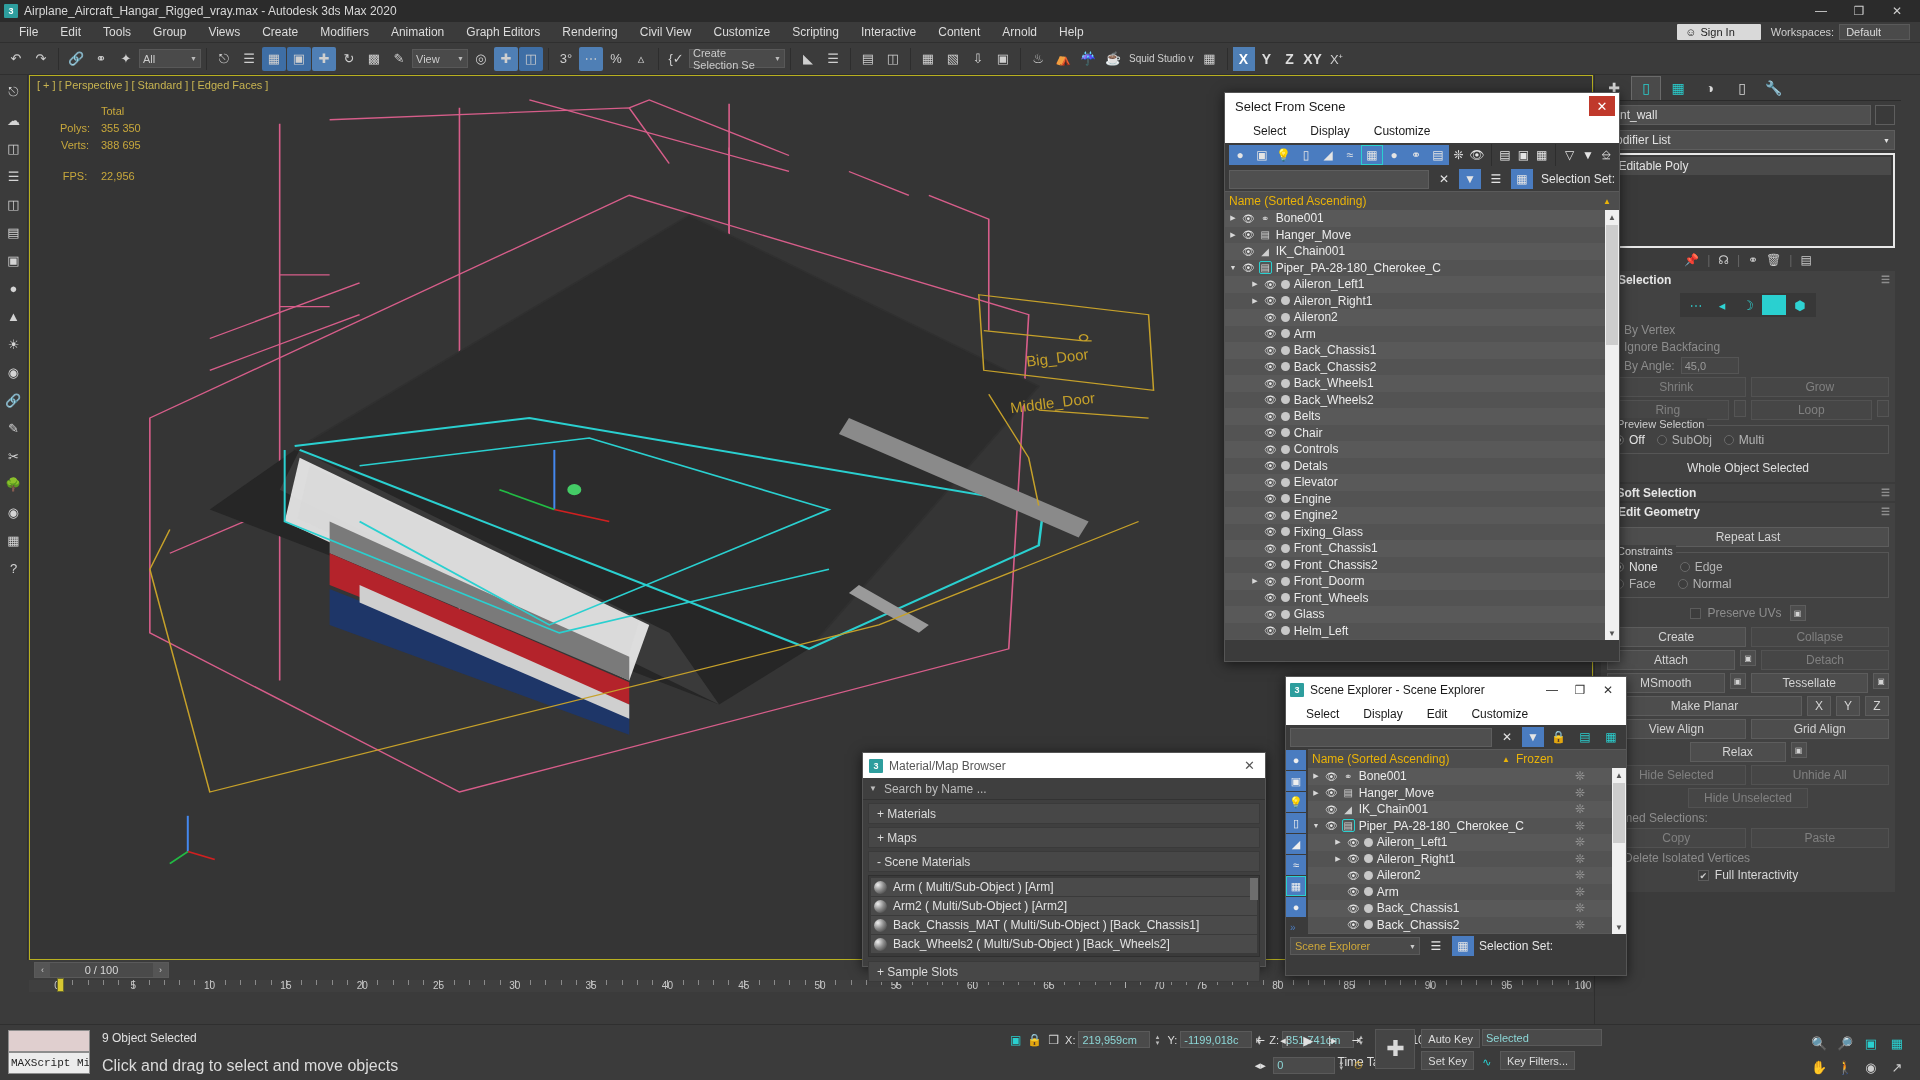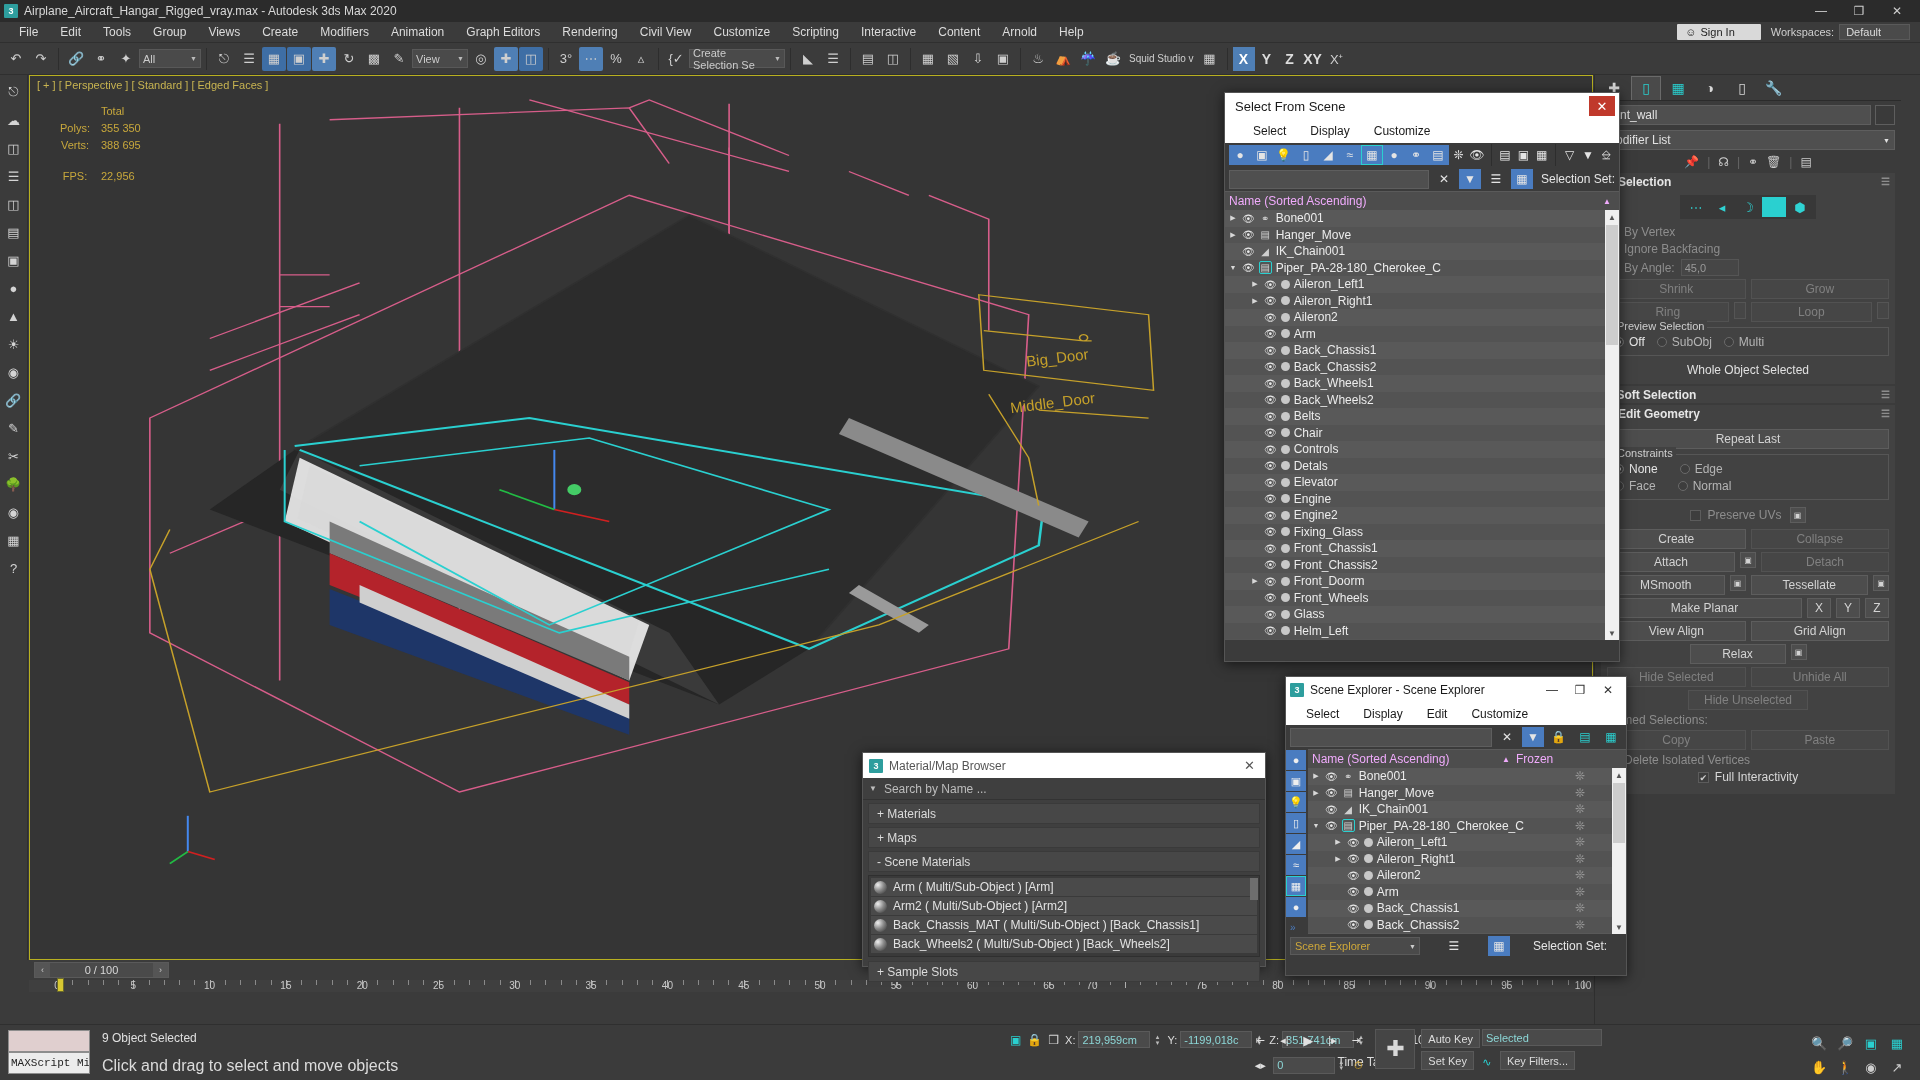--- a/index.html
+++ b/index.html
@@ -156,21 +156,21 @@
   .dlg-menu { height:24px; background:#fff; display:flex; align-items:center; padding-left:16px; gap:0;}
   .dlg-menu span { font-size:12px; color:#1a1a1a; padding:2px 12px;}
   .dlg-tb { height:24px; background:#3b3b3b; display:flex; align-items:center; padding:2px 4px; gap:1px;}
   .filtgrp { display:flex; background:#4a7cc0; }
   .fbtn { width:22px;height:20px;display:flex;align-items:center;justify-content:center;
      color:#e4e4e4; font-size:12px;}
   .fbtn.box { border:1px solid #2ad0d0;}
   .dlg-search { height:24px; display:flex; align-items:center; padding:2px 4px; gap:4px; background:#3b3b3b;}
   .searchbox { flex:1; height:19px; background:#4f4f4f; border:1px solid #5e5e5e;}
   .colhdr { height:19px; background:#4d4d4d; border-top:1px solid #5a5a5a;
-     display:flex; align-items:center; font-size:12px; color:#f0abfc; padding-left:4px;}
+     display:flex; align-items:center; font-size:12px; color:#eab308; padding-left:4px;}
   .treelist { background:#555; overflow:hidden; position:relative;}
   .trow { height:16.5px; display:flex; align-items:center; font-size:12px; color:#ececec;
      padding-left:3px; gap:4px; }
   .trow:nth-child(odd){ background:#595959;} .trow:nth-child(even){ background:#535353;}
   .trow .tri { width:10px; font-size:7px; color:#d8d8d8; text-align:center;}
   .trow .eye { color:#e8e8e8; font-size:10px; }
   .trow .ico { font-size:10px; color:#cfcfcf; width:13px; text-align:center;}
   .trow .ico.sel { border:1px solid #2ad0d0; border-radius:2px;}
   .trow .dot { width:9px;height:9px;border-radius:50%;background:#c8c8c8;}
   .scrollbar { position:absolute; right:0; top:0; bottom:0; width:14px; background:#f0f0f0;}
@@ -181,21 +181,21 @@
   .dlg-foot .b { width:66px;height:20px;background:#4d4d4d;border:1px solid #5d5d5d;color:#ddd;
      font-size:12px;display:flex;align-items:center;justify-content:center;}
 
   
   .se-title { height:26px; background:#fff; display:flex;align-items:center; padding:0 4px; color:#1a1a1a;}
   .se-title .wbtn { width:28px;height:24px;display:flex;align-items:center;justify-content:center;
      color:#333; font-size:12px;}
   .se-left { width:22px; background:#3b3b3b; display:flex; flex-direction:column; gap:1px; padding-top:1px;}
   .se-lb { width:20px;height:20px; background:#4a7cc0; display:flex;align-items:center;
      justify-content:center; color:#eee; font-size:11px;}
-  .se-bottom { height:24px; background:#3b3b3b; display:flex; align-items:center; gap:23px; padding:0 4px;}
+  .se-bottom { height:24px; background:#3b3b3b; display:flex; align-items:center; gap:5px; padding:0 4px;}
   .se-combo { width:130px;height:18px;background:#4a4a4a;border:1px solid #5a5a5a;
      display:flex;align-items:center;padding-left:4px; font-size:11px; color:#cfa83a;}
 
   
   .mm-title { height:25px; background:#fff; display:flex;align-items:center;padding:0 6px;color:#444;}
   .mm-search { height:22px; background:#3f3f3f; display:flex;align-items:center; gap:7px; padding:0 6px;
      font-size:12px; color:#bdbdbd; border-bottom:1px solid #333;}
   .mm-sec { height:21px; background:#474747; border:1px solid #3a3a3a; margin:3px 5px;
      display:flex; align-items:center; padding-left:8px; font-size:12px; color:#dcdcdc;}
   .mm-list { margin:0 5px; background:#3a3a3a; border:1px solid #2f2f2f; padding:2px; position:relative;}
@@ -512,21 +512,21 @@
         <div class="tick" style="left: 974.12px;"></div>
         <div class="tick" style="left: 989.38px;"></div>
         <div class="tick" style="left: 1004.64px;"></div>
         <div class="tickmaj" style="left: 1019.9px;"></div>
         <div class="tlbl" style="left: 1019.9px;">65</div>
         <div class="tick" style="left: 1035.16px;"></div>
         <div class="tick" style="left: 1050.42px;"></div>
         <div class="tick" style="left: 1065.68px;"></div>
         <div class="tick" style="left: 1080.94px;"></div>
         <div class="tickmaj" style="left: 1096.2px;"></div>
-        <div class="tlbl" style="left: 1063px;">70</div>
+        <div class="tlbl" style="left: 1130px;">70</div>
         <div class="tick" style="left: 1111.46px;"></div>
         <div class="tick" style="left: 1126.72px;"></div>
         <div class="tick" style="left: 1141.98px;"></div>
         <div class="tick" style="left: 1157.24px;"></div>
         <div class="tickmaj" style="left: 1172.5px;"></div>
         <div class="tlbl" style="left: 1172.5px;">75</div>
         <div class="tick" style="left: 1187.76px;"></div>
         <div class="tick" style="left: 1203.02px;"></div>
         <div class="tick" style="left: 1218.28px;"></div>
         <div class="tick" style="left: 1233.54px;"></div>
@@ -571,20 +571,26 @@
         <div class="cp-tab">🔧</div>
       </div>
       <div class="cp-namerow">
         <div class="cp-name">Frint_wall</div>
         <div class="cp-color"></div>
       </div>
       <div class="cp-modlist">
         <span>Modifier List</span>
         <span style="margin-left:auto;font-size:7px">▼</span>
       </div>
+      <div class="cp-stack">
+        <div class="stack-item">
+          <span style="font-size:7px">▶</span>
+          <span>Editable Poly</span>
+        </div>
+      </div>
       <div class="cp-stackbtns">
         <span>📌</span>
           <span style="color:#666">|</span>
         <span>☊</span>
           <span style="color:#666">|</span>
         <span>⚭</span>
         <span>🗑</span>
           <span style="color:#666">|</span>
         <span>▤</span>
       </div>

